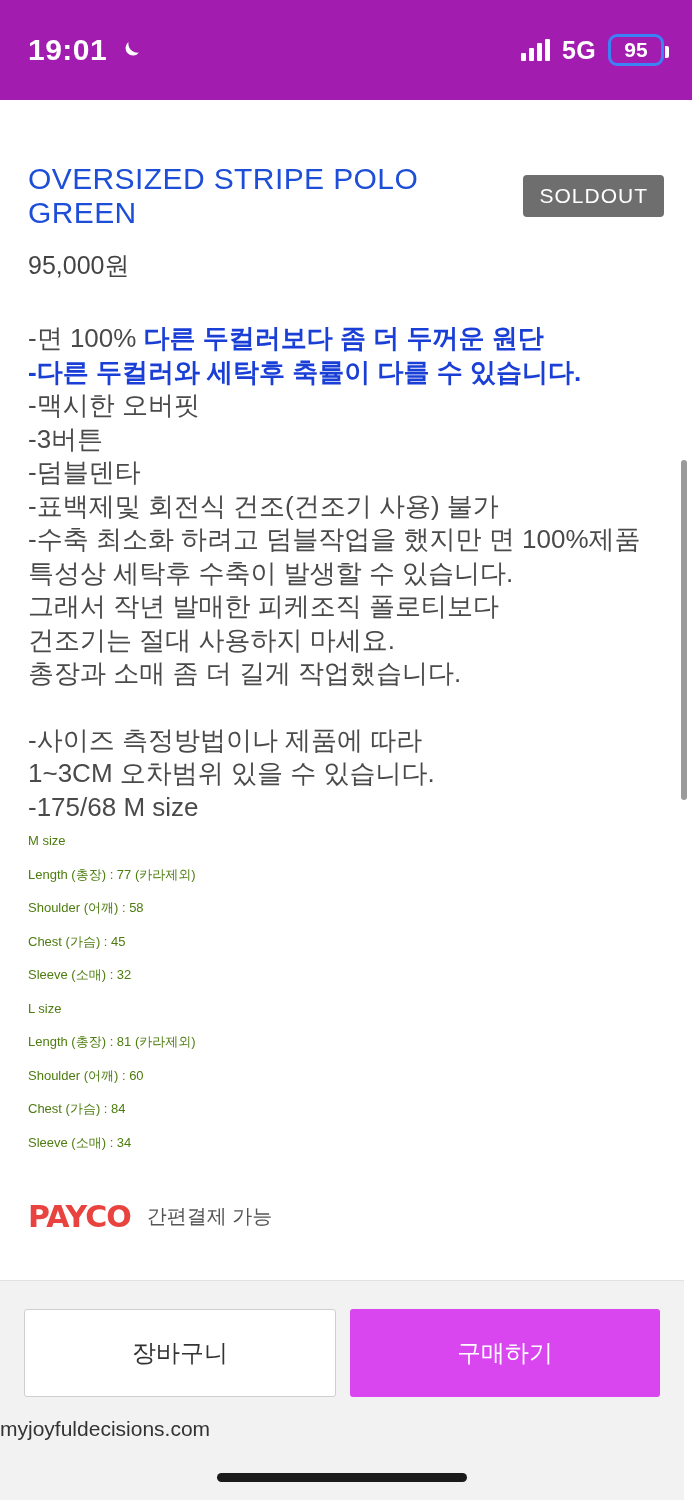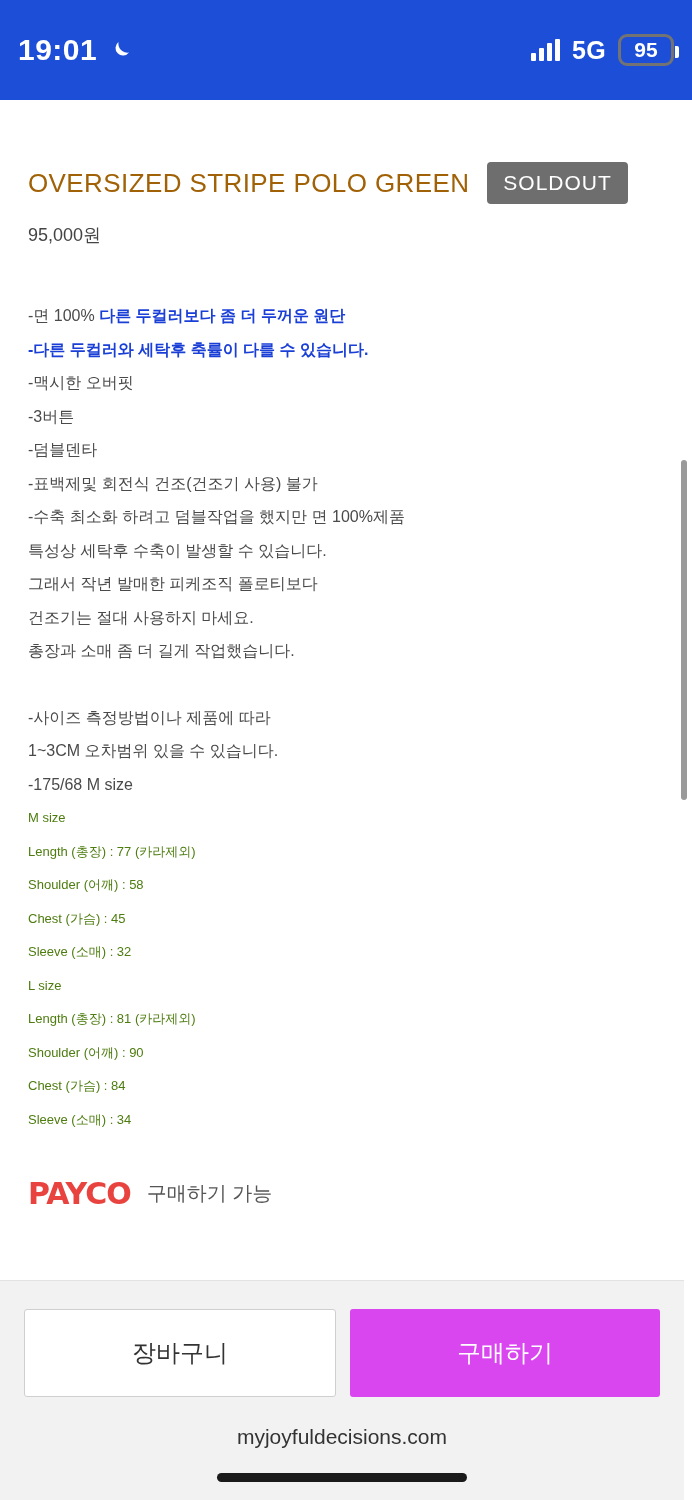--- a/index.html
+++ b/index.html
@@ -12,25 +12,25 @@
     height: 1500px;
     font-family: "Liberation Sans", sans-serif;
     color: #333333;
     overflow: hidden;
     position: relative;
   }
 
   
   .status-bar {
     height: 100px;
-    background: #1d4ed8;
+    background: #a21caf;
     display: flex;
     align-items: center;
     justify-content: space-between;
-    padding: 0 18px;
+    padding: 0 28px;
     box-sizing: border-box;
     color: #ffffff;
   }
   .status-left {
     display: flex;
     align-items: center;
     gap: 12px;
   }
   .status-time {
     font-size: 30px;
@@ -64,21 +64,21 @@
   .signal-bars i:nth-child(1) { height: 8px; }
   .signal-bars i:nth-child(2) { height: 13px; }
   .signal-bars i:nth-child(3) { height: 18px; }
   .signal-bars i:nth-child(4) { height: 22px; }
   .network-label {
     font-size: 25px;
     font-weight: bold;
     letter-spacing: 0.3px;
   }
   .battery {
-    border: 3px solid #737373;
+    border: 3px solid #3b82f6;
     border-radius: 9px;
     min-width: 56px;
     height: 32px;
     display: flex;
     align-items: center;
     justify-content: center;
     box-sizing: border-box;
     position: relative;
   }
   .battery-text {
@@ -106,41 +106,41 @@
     padding: 0 28px;
     box-sizing: border-box;
   }
   .title-row {
     display: flex;
     align-items: center;
     gap: 18px;
     padding-top: 62px;
   }
   .product-title {
-    font-size: 26px;
-    color: #a16207;
+    font-size: 30px;
+    color: #1d4ed8;
     letter-spacing: 0.4px;
   }
   .soldout-badge {
     background: #6e6e6e;
     color: #ffffff;
     font-size: 21px;
     letter-spacing: 1px;
     padding: 9px 16px;
     border-radius: 4px;
   }
   .price {
-    font-size: 18px;
+    font-size: 25px;
     color: #444444;
     margin-top: 19px;
   }
 
   .desc {
-    margin-top: 52px;
-    font-size: 16px;
+    margin-top: 40px;
+    font-size: 26px;
     line-height: 33.5px;
     color: #4a4a4a;
   }
   .desc .blue {
     color: #1a3fd6;
     font-weight: bold;
   }
   .desc .line { white-space: pre-wrap; }
   .desc .gap { height: 33px; }
 
@@ -211,22 +211,21 @@
   .btn-cart {
     background: #ffffff;
     border: 1px solid #cfcfcf;
     color: #333333;
   }
   .btn-buy {
     background: #d946ef;
     color: #ffffff;
   }
   .domain-row {
-    text-align: center;
-    margin-top: 28px;
+    margin-top: 20px;
     font-size: 21px;
     color: #333333;
   }
   .home-indicator {
     position: absolute;
     bottom: 18px;
     left: 50%;
     transform: translateX(-50%);
     width: 250px;
     height: 9px;
@@ -292,28 +291,28 @@
     <div class="sizes">
       <div class="gap"></div>
       <div class="line">M size</div>
       <div class="line">Length (총장) : 77 (카라제외)</div>
       <div class="line">Shoulder (어깨) : 58</div>
       <div class="line">Chest (가슴) : 45</div>
       <div class="line">Sleeve (소매) : 32</div>
       <div class="gap"></div>
       <div class="line">L size</div>
       <div class="line">Length (총장) : 81 (카라제외)</div>
-      <div class="line">Shoulder (어깨) : 90</div>
+      <div class="line">Shoulder (어깨) : 60</div>
       <div class="line">Chest (가슴) :  84</div>
       <div class="line">Sleeve (소매) : 34</div>
     </div>
 
     <div class="payco-row">
       <span class="payco-logo">PAYCO</span>
-      <span class="payco-text">구매하기 가능</span>
+      <span class="payco-text">간편결제 가능</span>
     </div>
 
   </div>
 
   <div class="scroll-track"></div>
 
   <div class="bottom-bar">
     <div class="btn-row">
       <div class="btn btn-cart">장바구니</div>
       <div class="btn btn-buy">구매하기</div>

